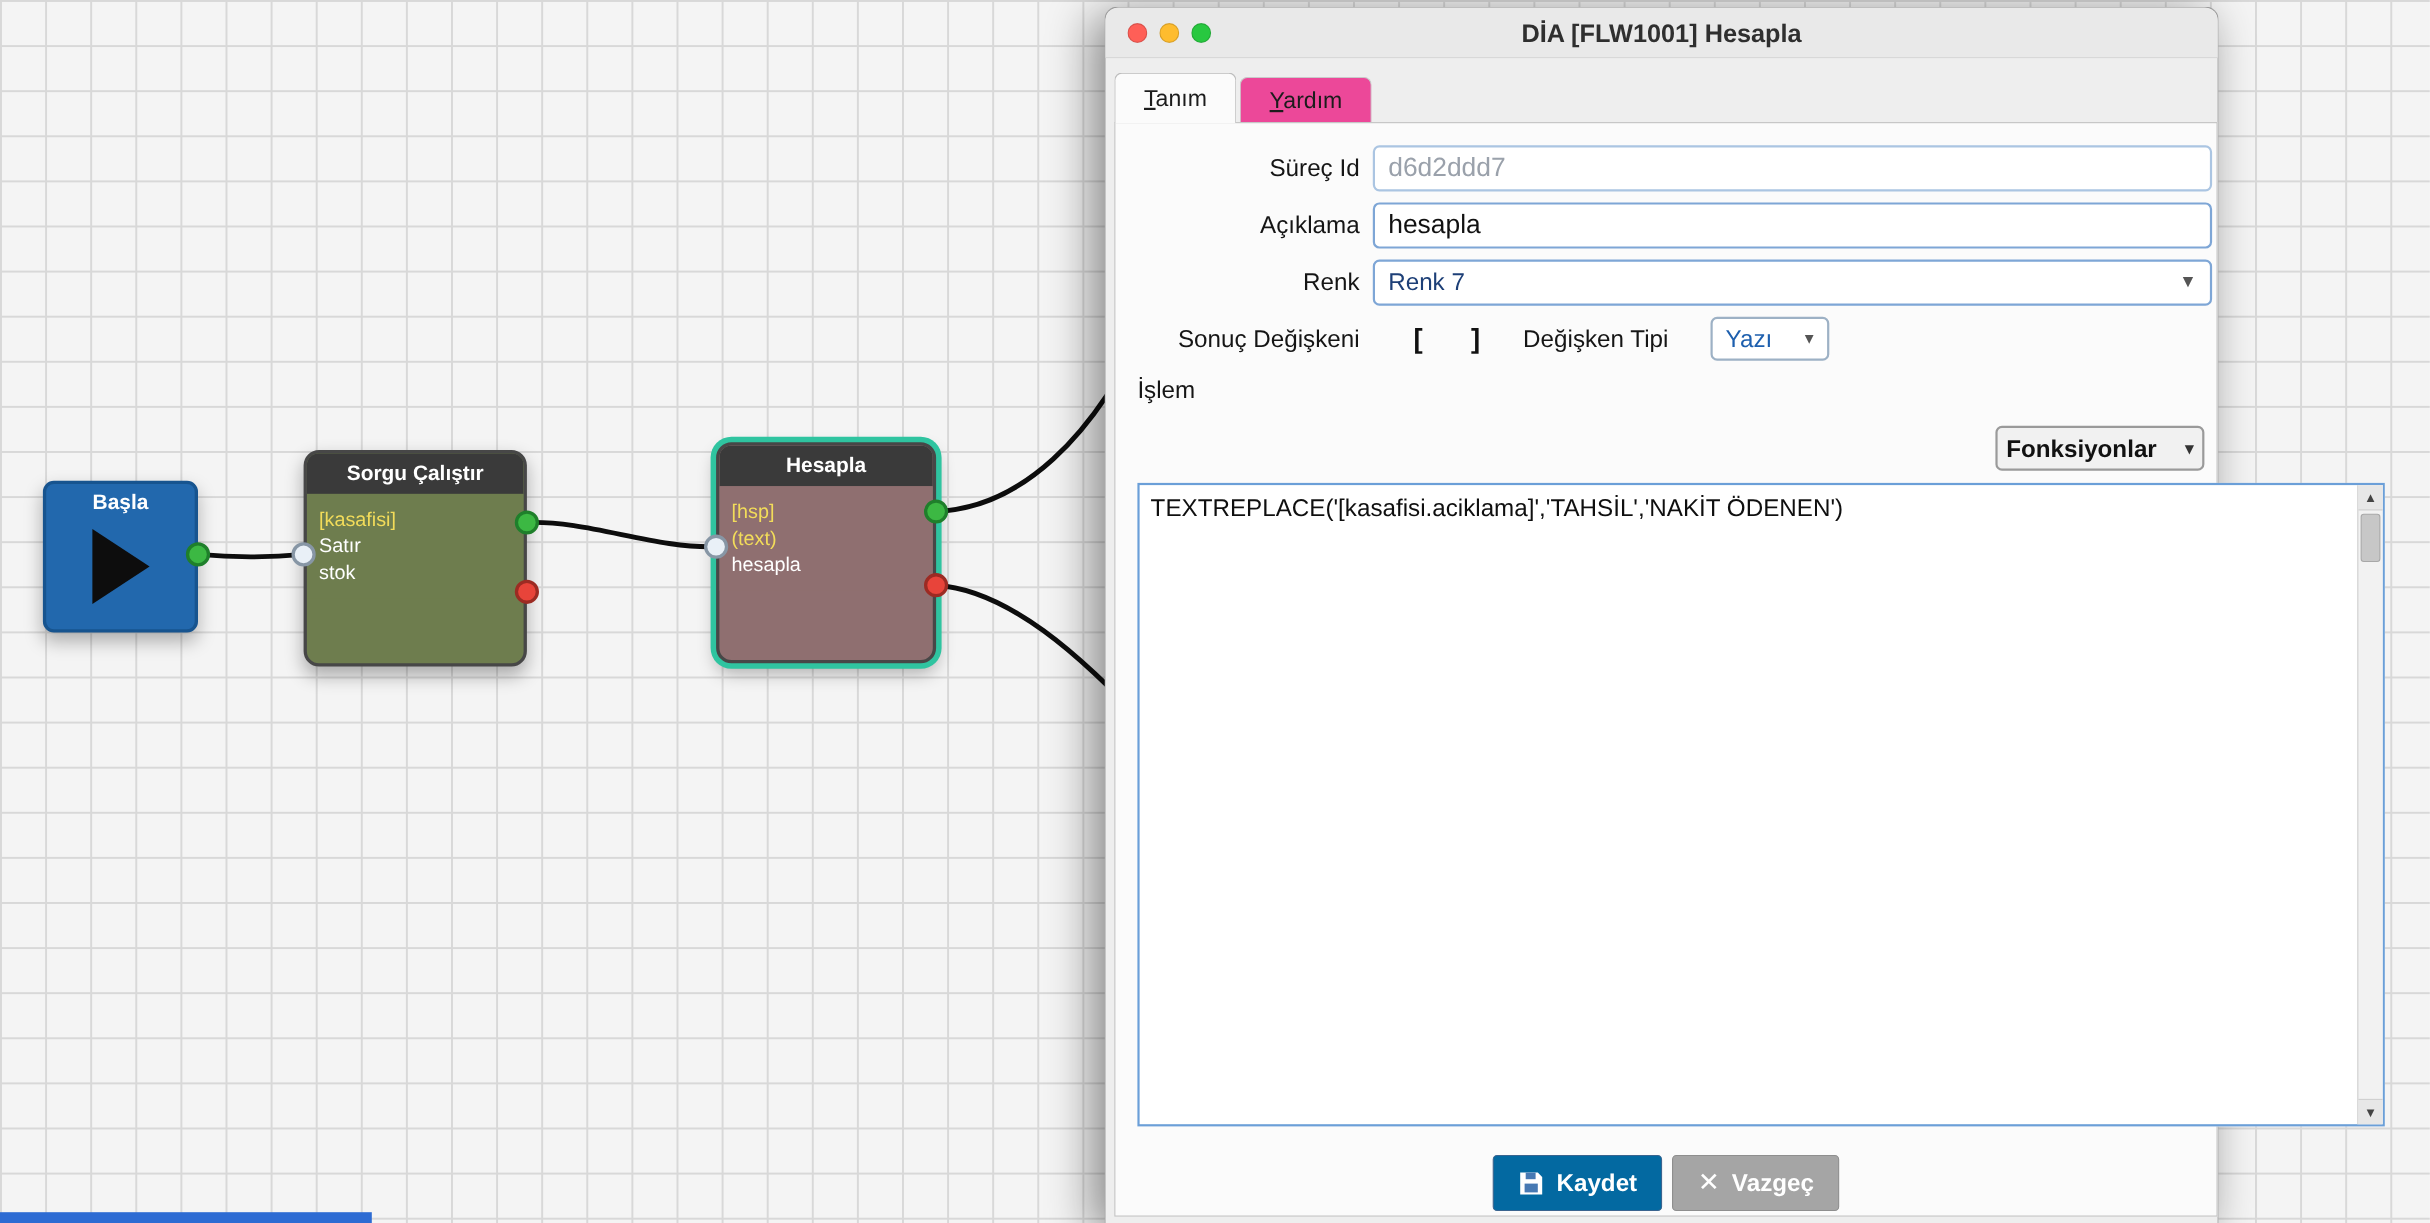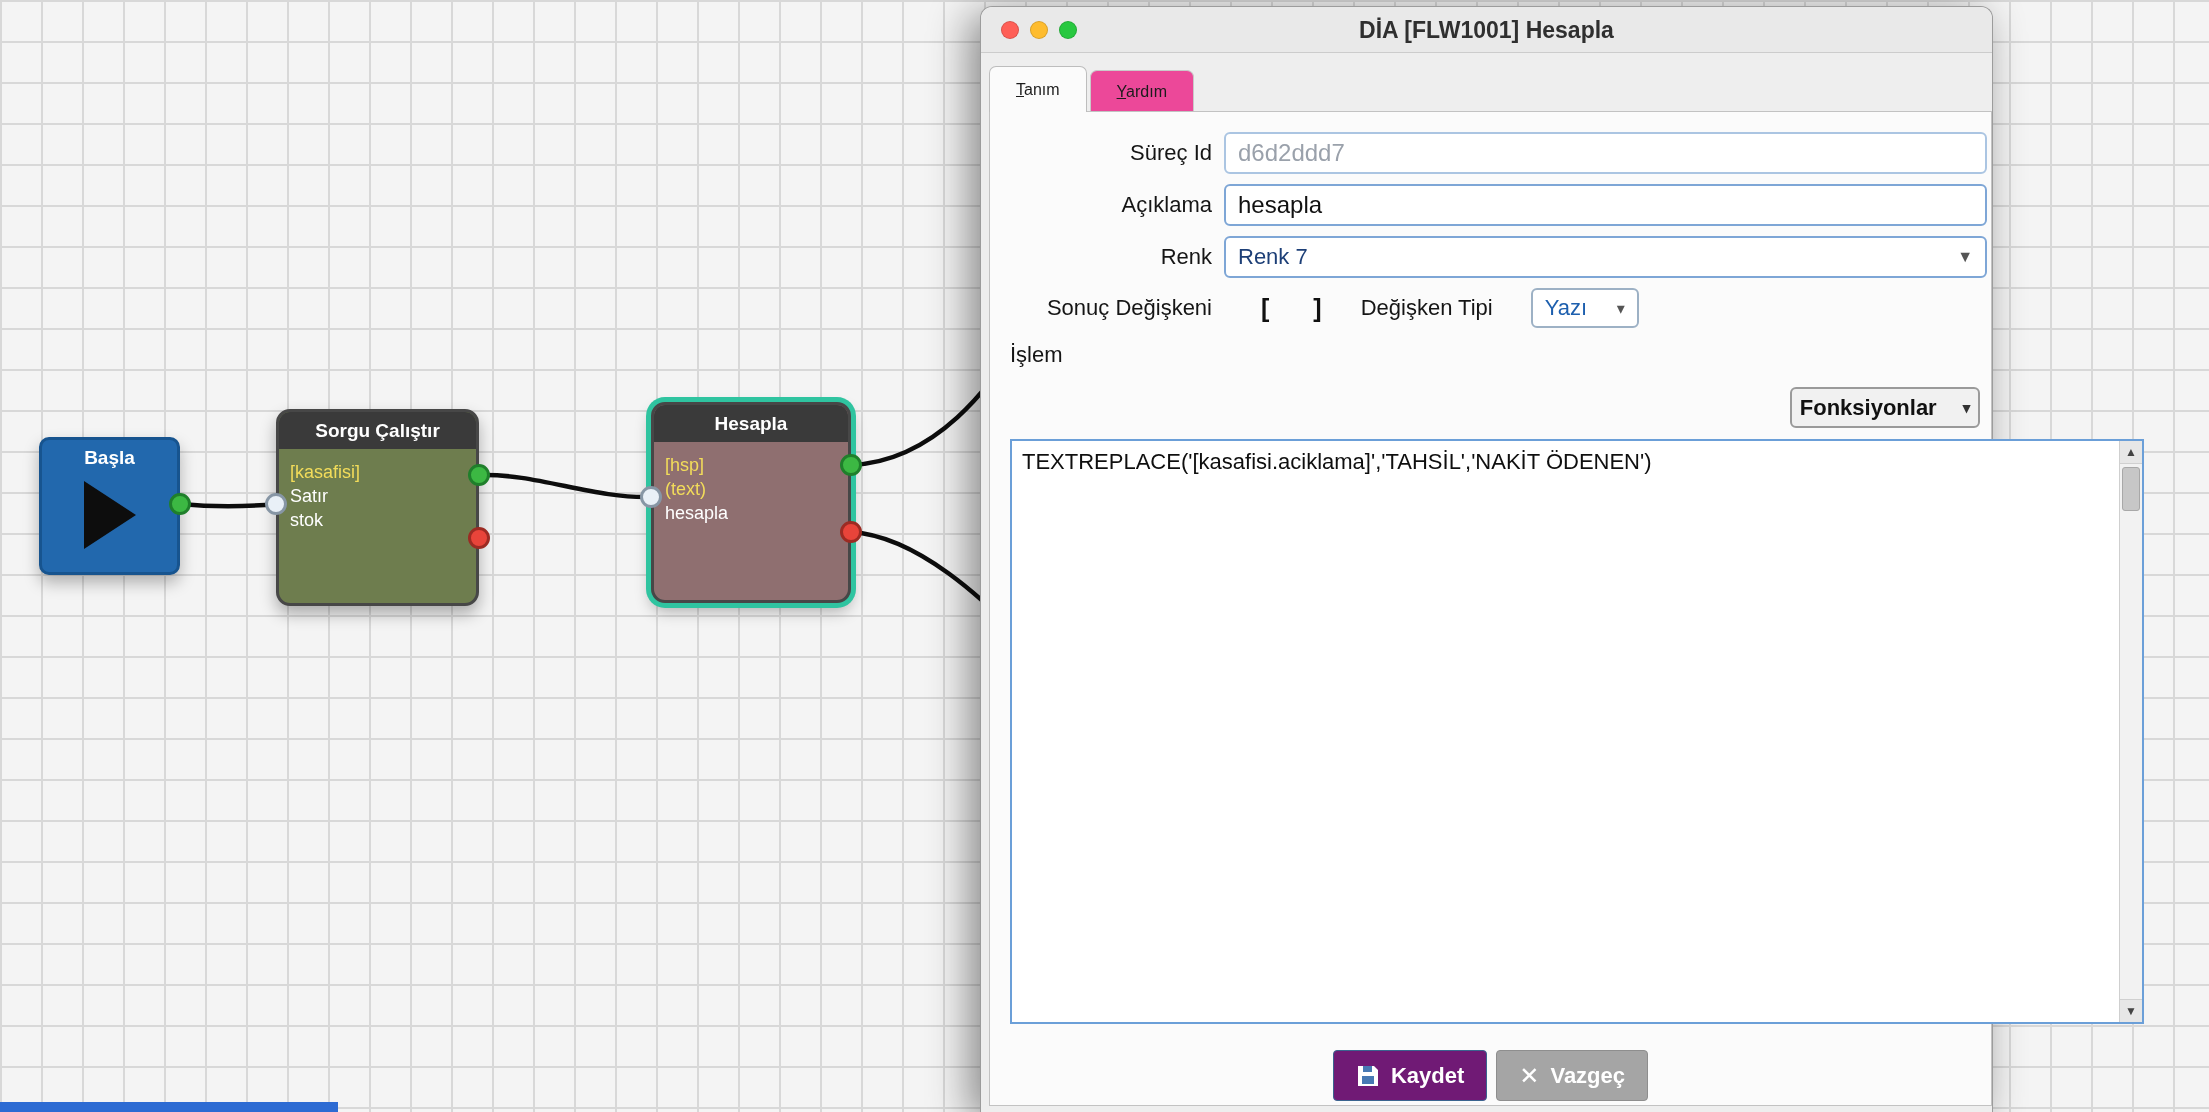--- a/index.html
+++ b/index.html
@@ -62,39 +62,39 @@
     border:3px solid #333;
   }
   .port-green { background:#3cb843; border-color:#1f7f2b; }
   .port-red   { background:#e8443a; border-color:#9c2b23; }
   .port-white { background:#e9f0f7; border-color:#8796a5; }
 
   .bottom-strip { position:absolute; left:0; bottom:0; width:338px; height:10px; background:#2d6bd3; }
 
   
   .dialog {
-    position:absolute; left:980px; top:6px; width:1013px; height:1106px;
+    position:absolute; left:1004px; top:6px; width:1013px; height:1106px;
     background:#eeeeee; border:1px solid #9c9c9c; border-bottom:none;
     border-radius:12px 12px 0 0;
     box-shadow:-10px 8px 42px rgba(0,0,0,.45);
   }
   .titlebar {
     position:relative; height:46px; background:#e9e9e9;
     border-bottom:1px solid #cccccc; border-radius:12px 12px 0 0;
   }
   .lights { position:absolute; left:20px; top:14px; display:flex; gap:11px; }
   .light { width:18px; height:18px; border-radius:50%; border:1px solid rgba(0,0,0,.15); }
   .light-red    { background:#ff5f57; }
   .light-yellow { background:#febc2e; }
   .light-green  { background:#28c840; }
   .dialog-title { text-align:center; line-height:46px; font-weight:bold; font-size:23px; color:#2f2f2f; }
 
   .tabstrip { position:absolute; left:8px; top:59px; height:46px; display:flex; align-items:flex-end; z-index:3; }
   .tab {
-    padding:0 26px; font-size:16px; color:#1c1c1c;
+    padding:0 26px; font-size:21px; color:#1c1c1c;
     border:1px solid #bdbdbd; border-bottom:none; border-radius:7px 7px 0 0;
   }
   .tab-active { background:#fbfbfb; height:46px; line-height:46px; }
   .tab-inactive { background:#ec4899; height:41px; line-height:41px; margin-bottom:1px; margin-left:3px; border-color:#c9c9c9; }
   .tab-label { display:inline-block; }
   .tab-label::first-letter { text-decoration:underline; }
 
   .panel {
     position:absolute; left:8px; right:0; top:104px; bottom:6px;
     background:#fbfbfb; border:1px solid #c2c2c2;
@@ -140,21 +140,21 @@
   }
   .scroll-btn-up { top:0; border-bottom:1px solid #d0d0d0; }
   .scroll-btn-down { bottom:0; border-top:1px solid #d0d0d0; }
   .scroll-thumb { position:absolute; left:2px; right:2px; top:26px; height:44px; background:#c7c7c7; border:1px solid #a8a8a8; border-radius:3px; }
 
   .btn-row { position:absolute; left:0; right:0; top:938px; display:flex; justify-content:center; gap:9px; }
   .btn {
     height:51px; display:flex; align-items:center; gap:11px; padding:0 22px;
     font-size:22px; font-weight:bold; color:#fff; border-radius:4px;
   }
-  .btn-save { background:#701a75; border:1px solid #3a648f; }
+  .btn-save { background:#0369a1; border:1px solid #3a648f; }
   .btn-cancel { background:#a5a5a5; border:1px solid #8e8e8e; }
   .btn .xglyph { font-size:24px; font-weight:normal; }
 </style>
 </head>
 <body>
 
 <div class="screen">
 
   <div class="canvas">
 

